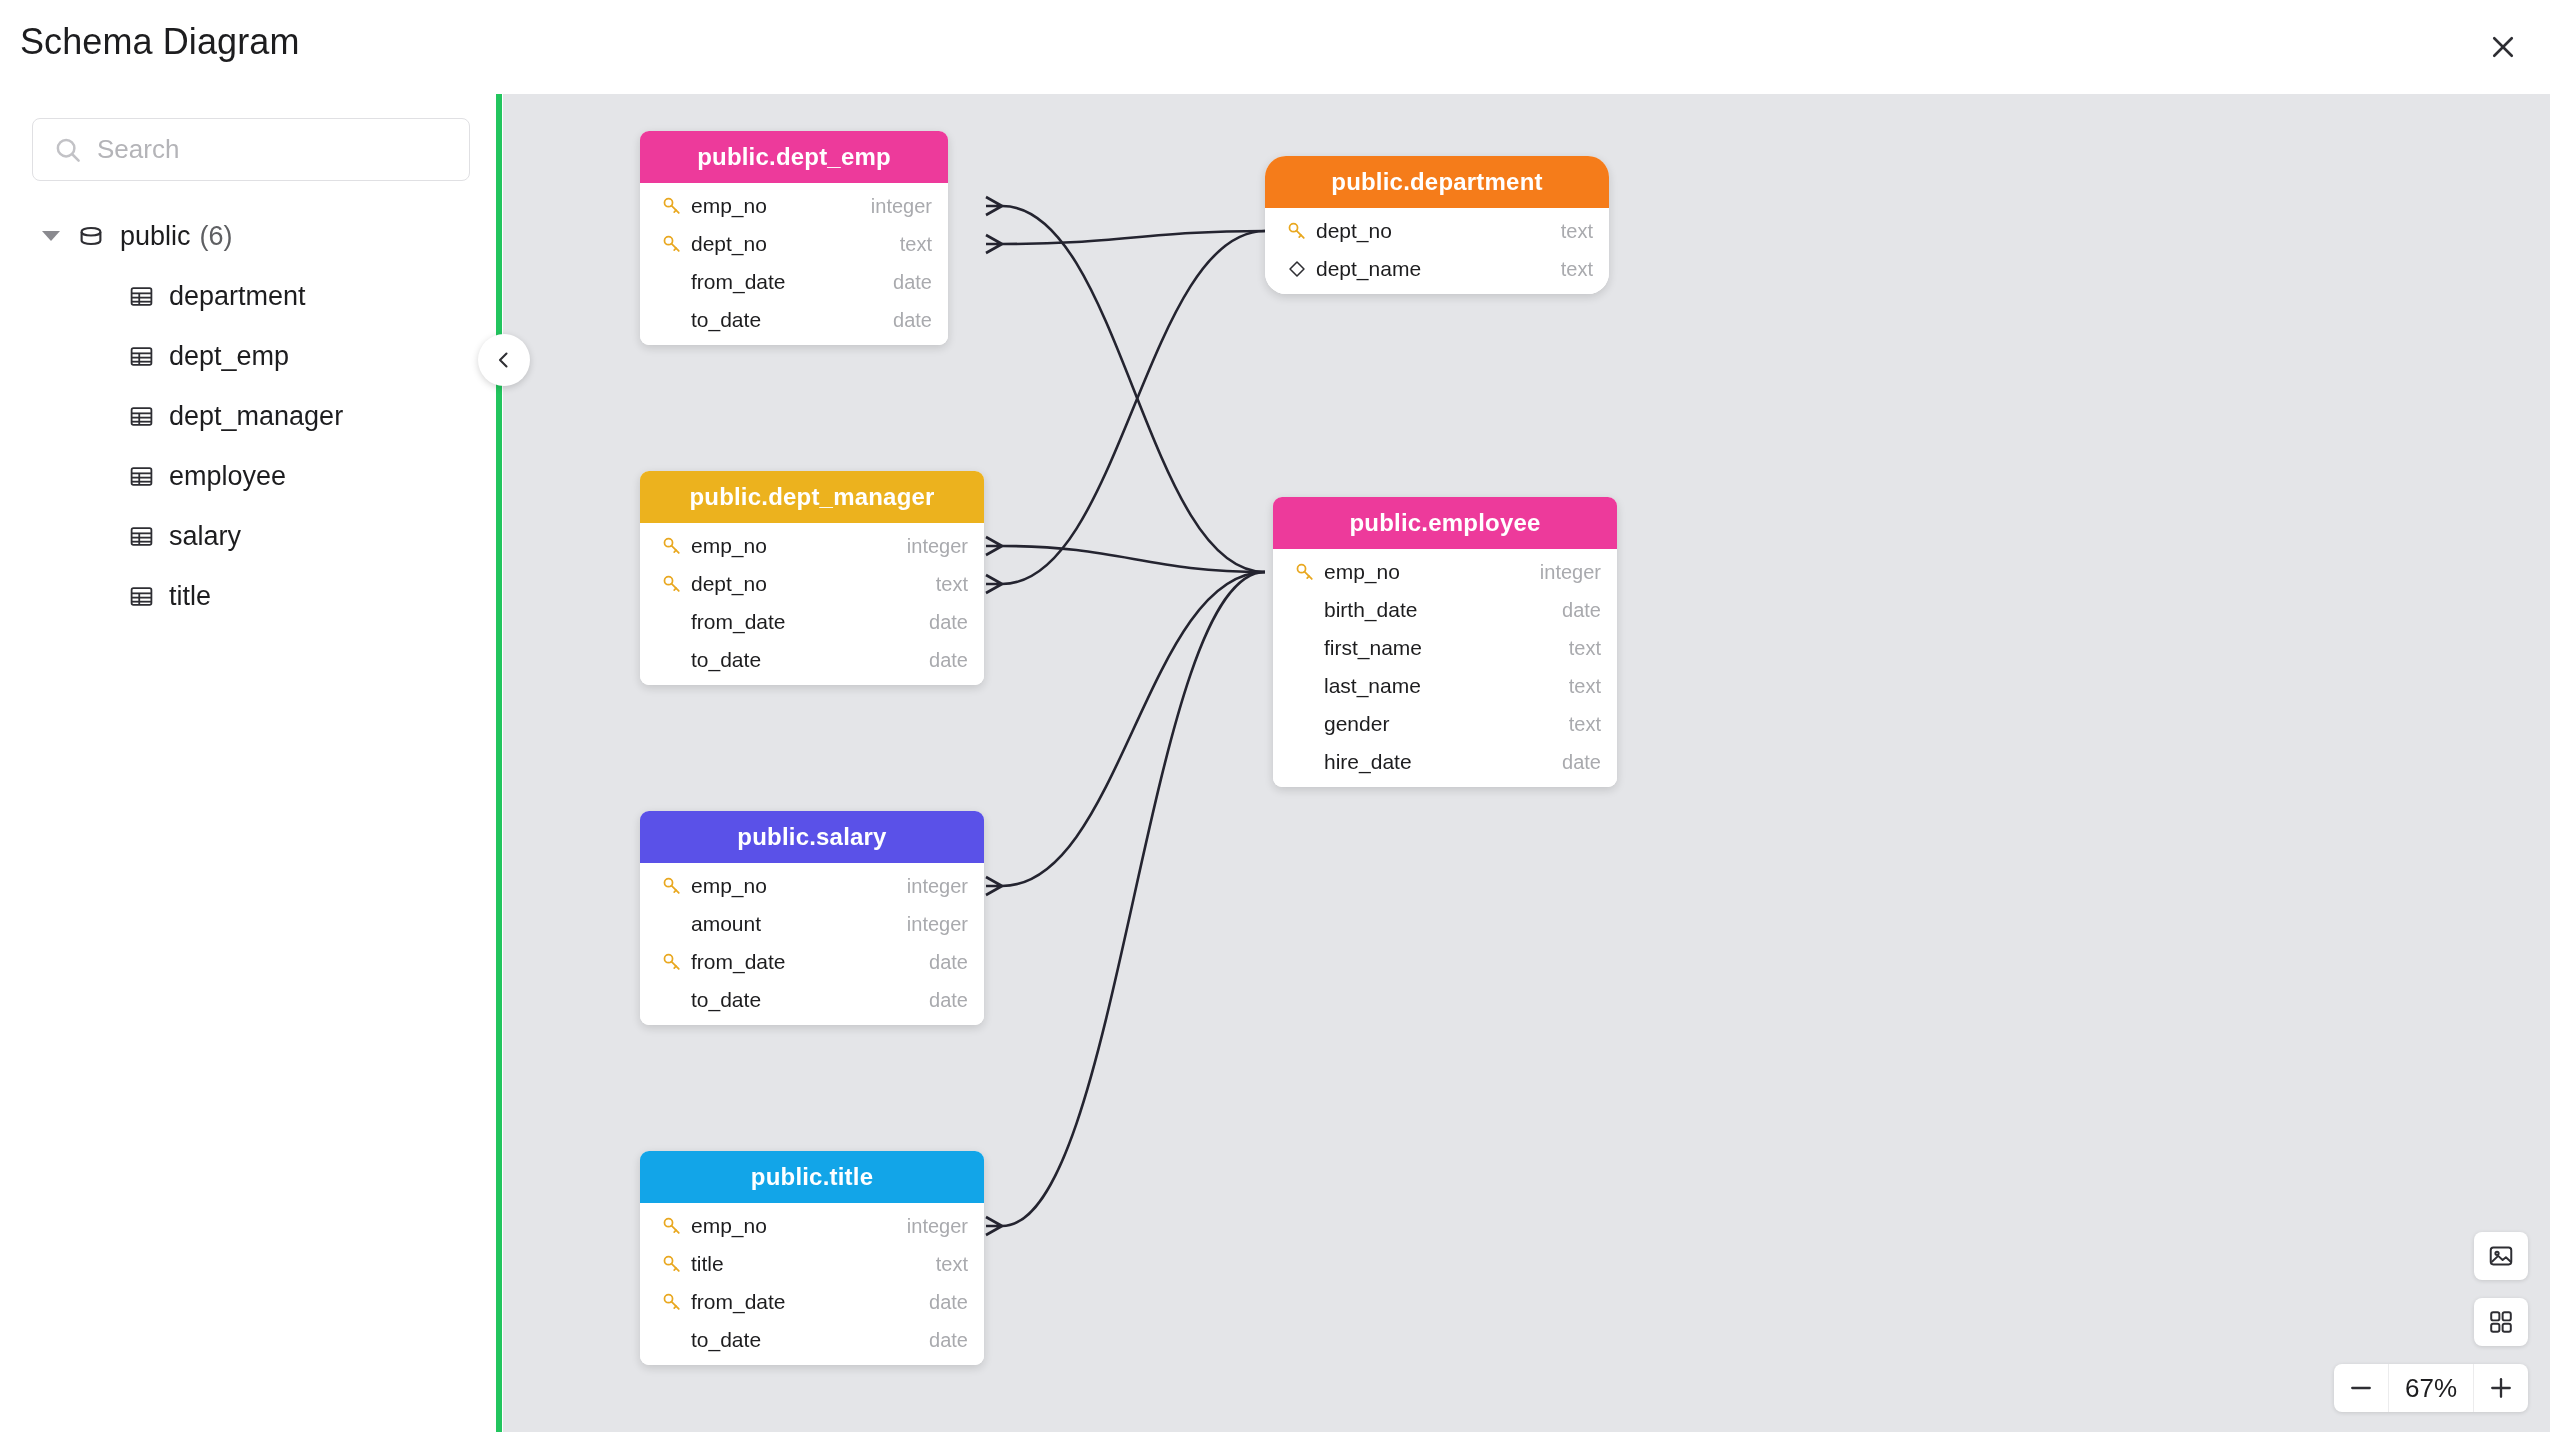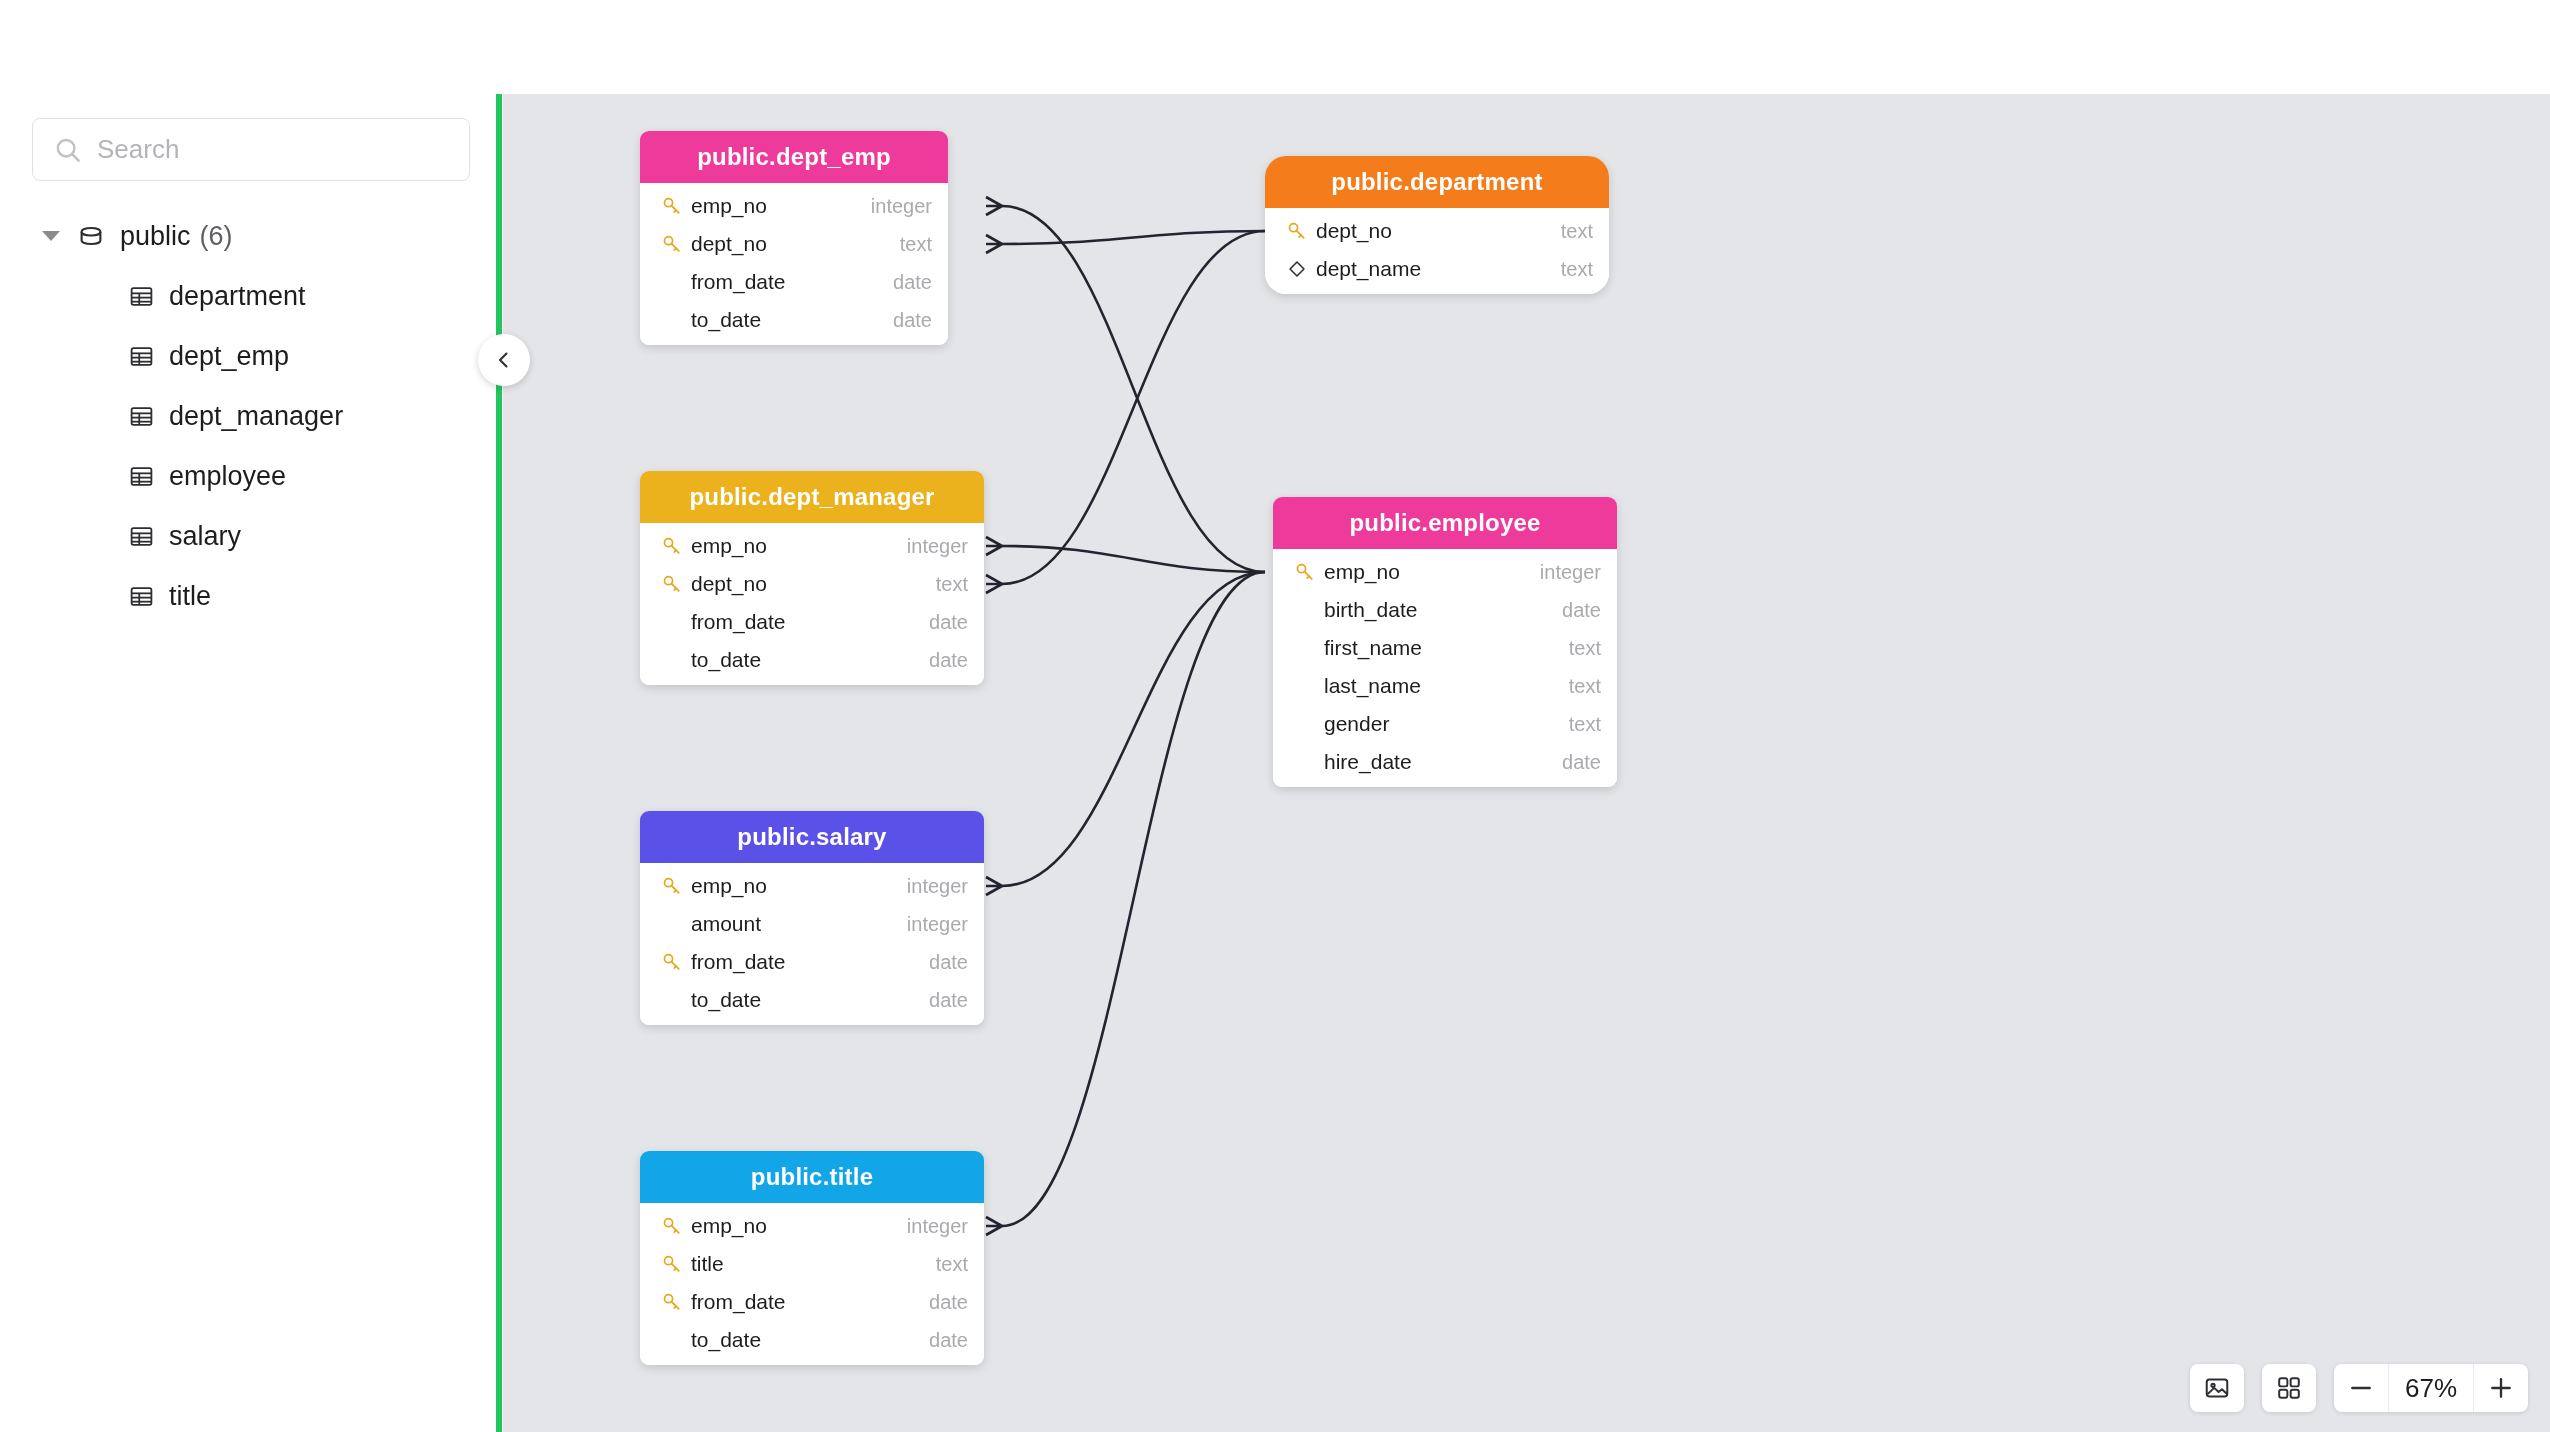--- a/index.html
+++ b/index.html
@@ -121,21 +121,21 @@
     height: 38px; padding: 0 16px 0 14px;
   }
   .field-icon { width: 22px; height: 22px; flex: 0 0 auto; margin-right: 8px; }
   .field-icon.empty { visibility: hidden; }
   .field-name { font-size: 21px; color: #1d1d1f; white-space: nowrap; }
   .field-type { margin-left: auto; font-size: 20px; color: #a9aaae; white-space: nowrap; }
 
   
   .toolbar {
     position: absolute; right: 22px; bottom: 20px;
-    display: flex; align-items: flex-end; gap: 18px; z-index: 50;
+    display: flex; align-items: flex-end; gap: 18px; z-index: 50; flex-direction: column;
   }
   .tool-btn {
     width: 54px; height: 48px; border-radius: 8px;
     background: #ffffff;
     box-shadow: 0 1px 4px rgba(0,0,0,0.13);
     display: flex; align-items: center; justify-content: center;
     cursor: pointer;
   }
   .zoom-group {
     display: flex; align-items: center;
@@ -154,20 +154,29 @@
     border-left: 1px solid #ececed;
     border-right: 1px solid #ececed;
     line-height: 48px; cursor: pointer;
   }
 </style>
 </head>
 <body>
 
 <div id="app">
 
+  <div class="header">
+    <div class="header-title">Schema Diagram</div>
+    <div class="close-btn">
+      <svg width="30" height="30" viewBox="0 0 24 24" fill="none" stroke="#2e2e33" stroke-width="2.1" stroke-linecap="round">
+        <line x1="5" y1="5" x2="19" y2="19"></line>
+        <line x1="19" y1="5" x2="5" y2="19"></line>
+      </svg>
+    </div>
+  </div>
 
   <div class="sidebar">
     <div class="search-wrap">
       <svg class="search-icon" viewBox="0 0 24 24" fill="none" stroke="#c2c2c6" stroke-width="2" stroke-linecap="round">
         <circle cx="10.5" cy="10.5" r="6.6"></circle>
         <line x1="15.4" y1="15.4" x2="20.5" y2="20.5"></line>
       </svg>
       <input class="search-input" type="text" placeholder="Search" style="">
     </div>
 

